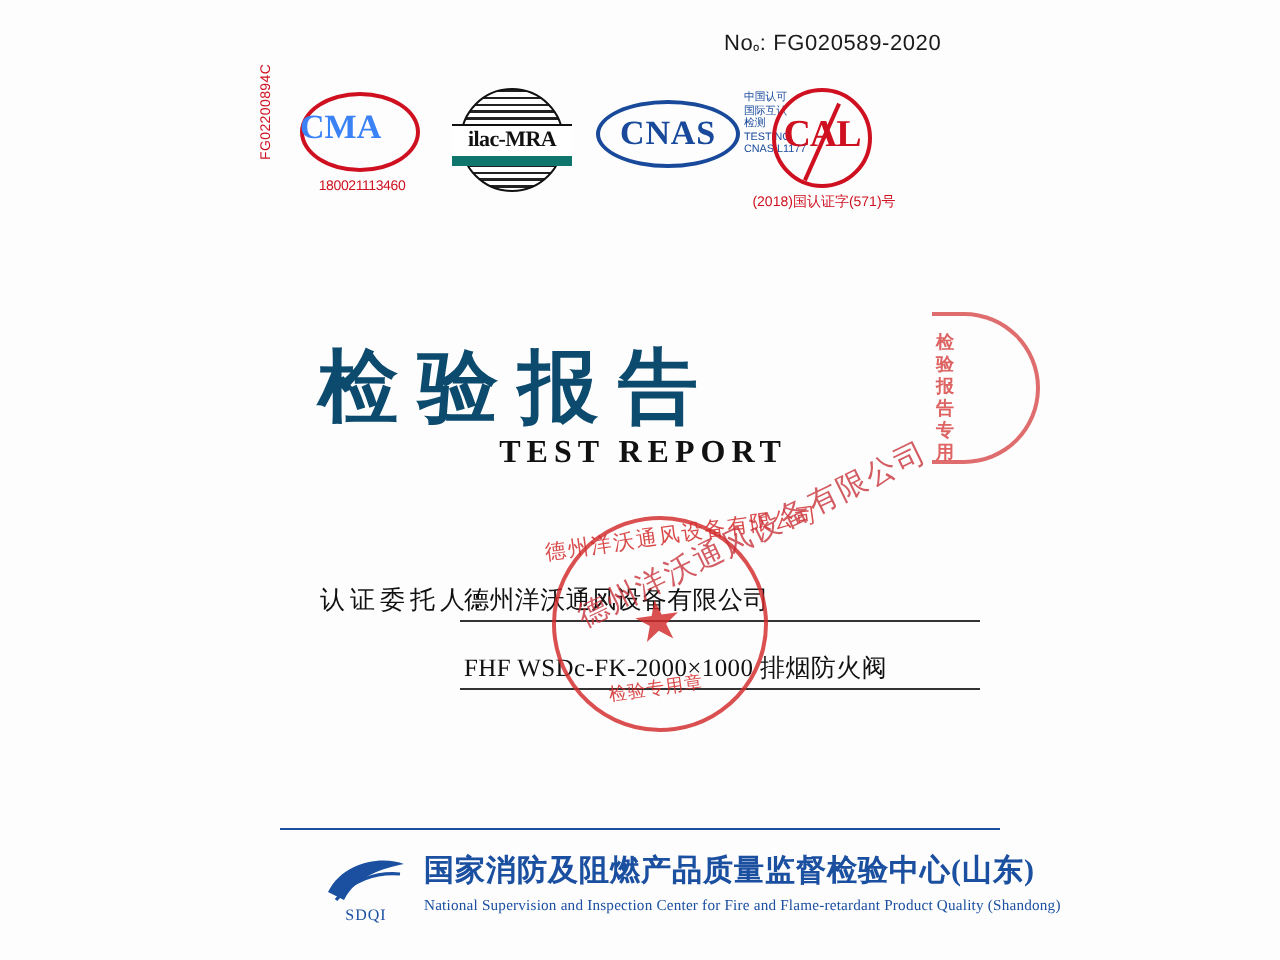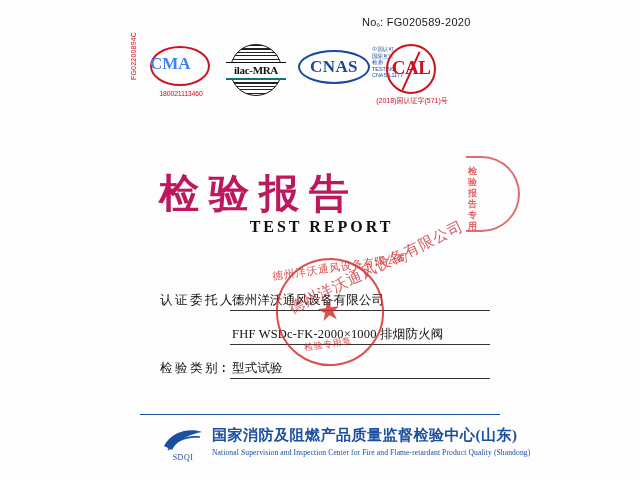--- a/index.html
+++ b/index.html
@@ -123,21 +123,21 @@
       );
   }
   .ilac .band {
     position: absolute;
     top: 18px;
     left: -2px;
     width: 60px;
     height: 15px;
     background: #ffffff;
     border-top: 1px solid #111;
-    border-bottom: 2px solid #0f766e;
+    border-bottom: 5px solid #0f766e;
     text-align: center;
     font-family: "Liberation Serif", serif;
     font-weight: bold;
     font-size: 11px;
     line-height: 15px;
     color: #111;
     letter-spacing: -0.3px;
   }
 
   
@@ -230,21 +230,21 @@
   .title-cn {
     position: absolute;
     top: 166px;
     left: 0;
     width: 508px;
     text-align: center;
     font-family: "Liberation Serif", serif;
     font-weight: bold;
     font-size: 40px;
     letter-spacing: 10px;
-    color: #be185d;
+    color: #0c4a6e;
     text-indent: 10px;
   }
   .title-en {
     position: absolute;
     top: 218px;
     left: 0;
     width: 640px;
     text-align: center;
     font-family: "Liberation Serif", serif;
     font-weight: bold;
@@ -503,25 +503,20 @@
   <div class="fields">
     <div class="field-row">
       <div class="field-label">认证委托人:</div>
       <div class="field-value">德州洋沃通风设备有限公司</div>
       <div class="field-line"></div>
     </div>
     <div class="field-row">
       <div class="field-value">FHF WSDc-FK-2000×1000 排烟防火阀</div>
       <div class="field-line"></div>
     </div>
-    <div class="field-row">
-      <div class="field-label">检验类别:</div>
-      <div class="field-value">型式试验</div>
-      <div class="field-line"></div>
-    </div>
   </div>
 
   <div class="seal">
     <div class="star">★</div>
   </div>
   <div class="seal-arc-top">德州洋沃通风设备有限公司</div>
   <div class="seal-arc-bottom">检验专用章</div>
 
   <div class="diag-stamp">德州洋沃通风设备有限公司</div>
 

